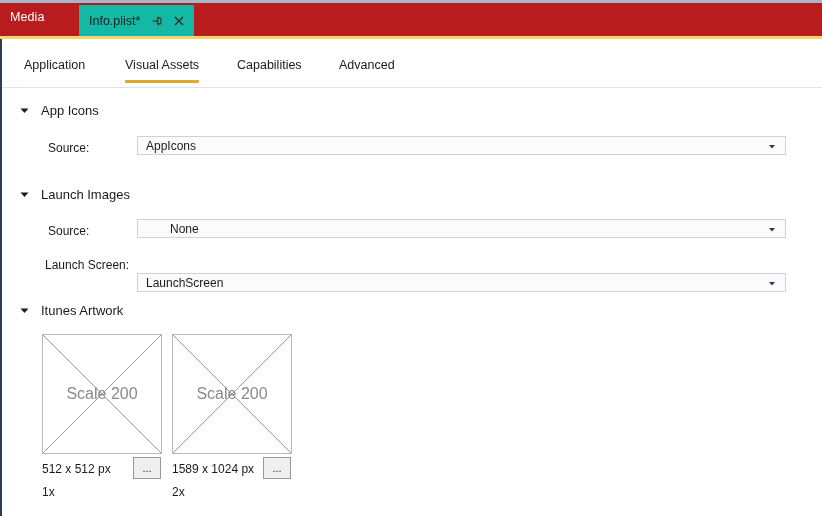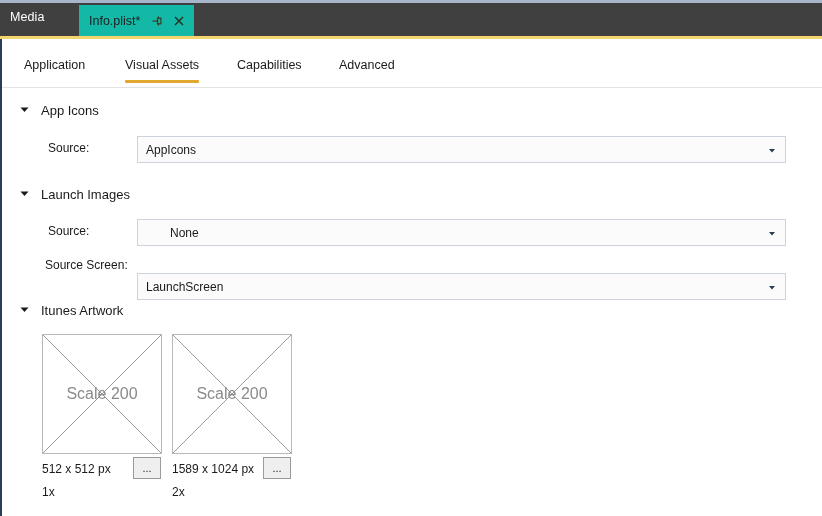--- a/index.html
+++ b/index.html
@@ -14,21 +14,21 @@
     overflow: hidden;
     position: relative;
   }
 
   
   .titlebar {
     position: absolute;
     left: 0; top: 0;
     width: 822px;
     height: 36px;
-    background: #404040;
+    background: #b91c1c;
     box-sizing: border-box;
   }
   .titlebar-topline {
     position: absolute;
     left: 0; top: 0;
     width: 822px;
     height: 3px;
     background: #a8b6cc;
   }
   .media-label {
@@ -116,20 +116,21 @@
     top: 87px;
     width: 820px;
     height: 1px;
     background: #e3e3e3;
   }
 
   
   .section-header {
     position: absolute;
     display: flex;
+    align-items: center;
   }
   .chevron {
     width: 13px;
     height: 13px;
     margin-right: 10px;
     display: inline-block;
   }
   .chevron svg { display: block; }
   .section-title {
     font-size: 13px;
@@ -138,21 +139,21 @@
   }
 
   .field-label {
     position: absolute;
     font-size: 12px;
     color: #1a1a1a;
     white-space: nowrap;
   }
   .combobox {
     position: absolute;
-    height: 27px;
+    height: 19px;
     background: #fbfbfc;
     border: 1px solid #ccd2de;
     box-sizing: border-box;
     display: flex;
     align-items: center;
   }
   .combobox .cb-value {
     font-size: 12px;
     color: #1a1a1a;
     padding-left: 8px;
@@ -296,21 +297,21 @@
 <div class="field-label" style="left:48px; top:224px;">Source:</div>
 <div class="combobox" style="left:137px; top:219px; width:649px;padding-left:24px;">
   <span class="cb-value">None</span>
   <span class="cb-arrow">
     <svg width="14" height="14" viewBox="0 0 14 14">
       <path d="M4 6 L10 6 L7 9.5 Z" fill="#2b3c57"></path>
     </svg>
   </span>
 </div>
 
-<div class="field-label" style="left:45px; top:258px;">Source Screen:</div>
+<div class="field-label" style="left:45px; top:258px;">Launch Screen:</div>
 <div class="combobox" style="left:137px; top:253px; width:649px;margin-top:20px;">
   <span class="cb-value">LaunchScreen</span>
   <span class="cb-arrow">
     <svg width="14" height="14" viewBox="0 0 14 14">
       <path d="M4 6 L10 6 L7 9.5 Z" fill="#2b3c57"></path>
     </svg>
   </span>
 </div>
 
 <div class="section-header" style="left:18px; top:303px;">

